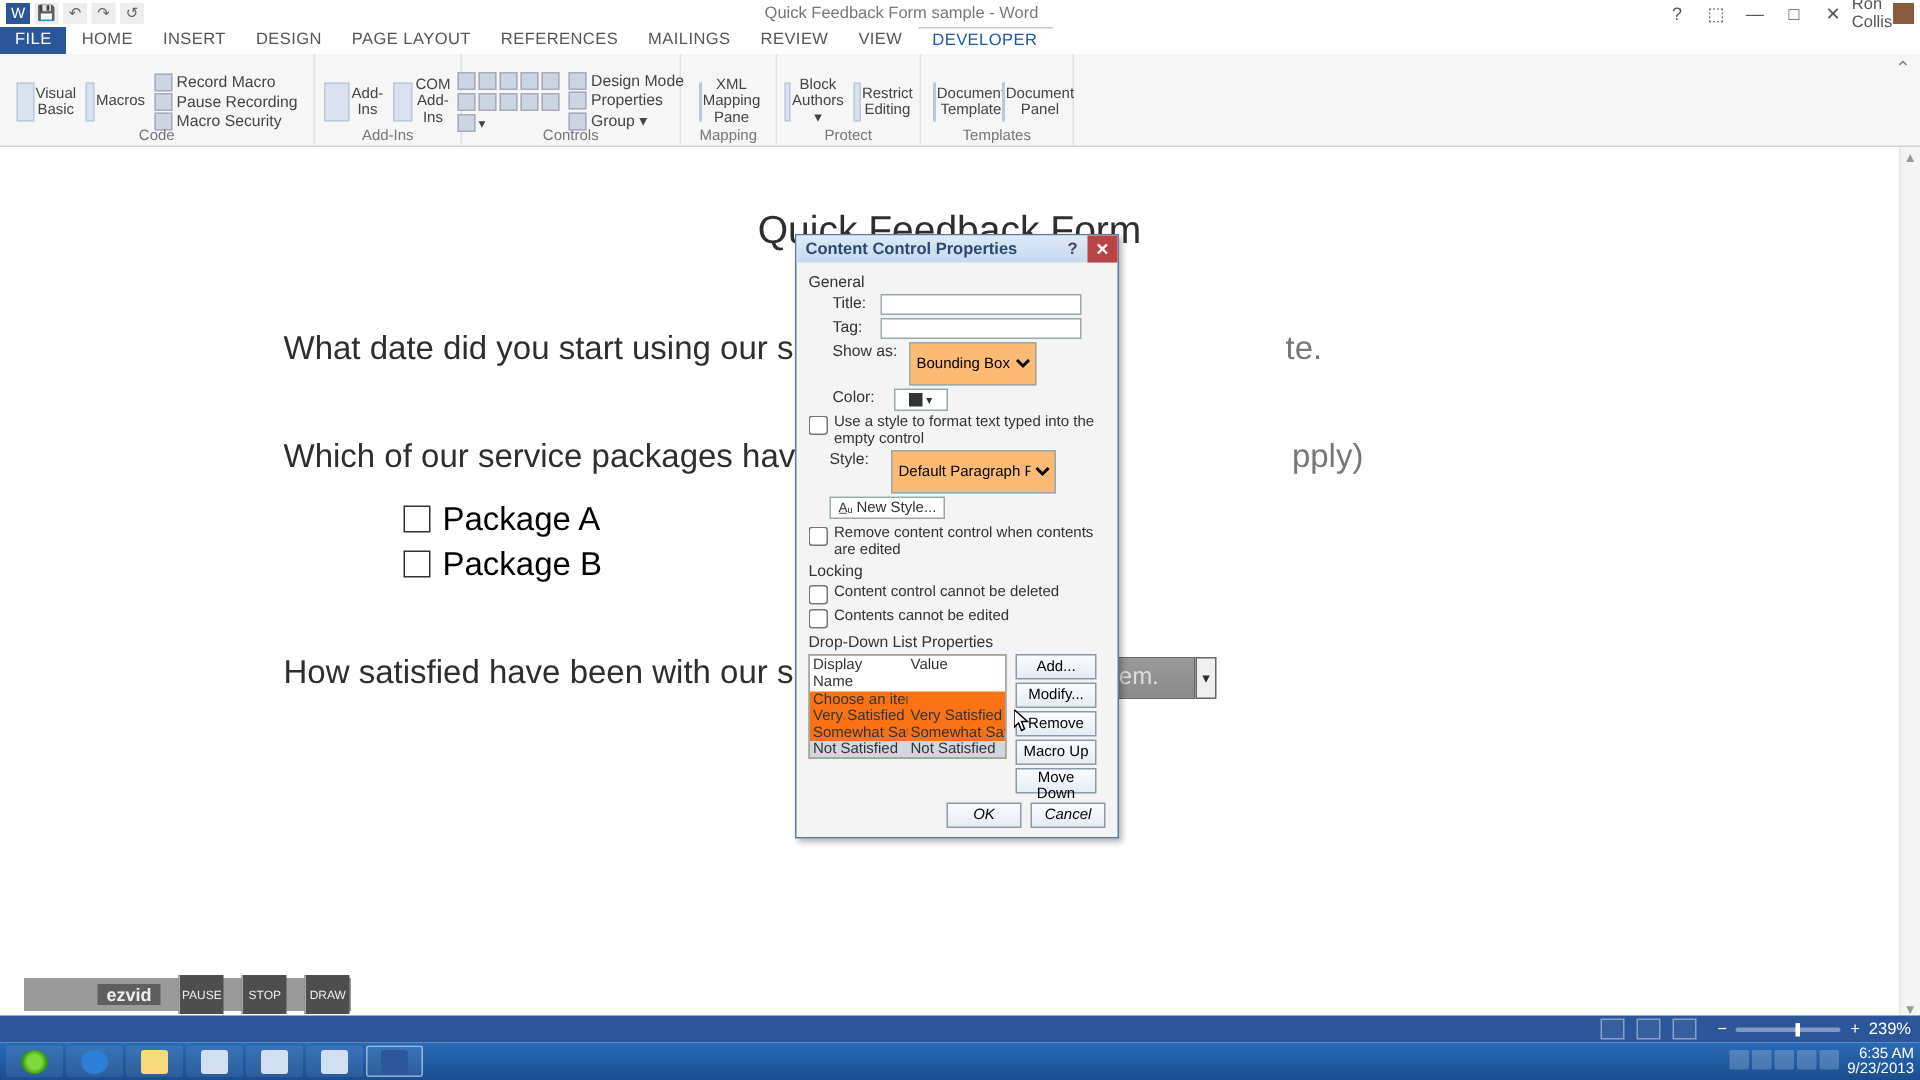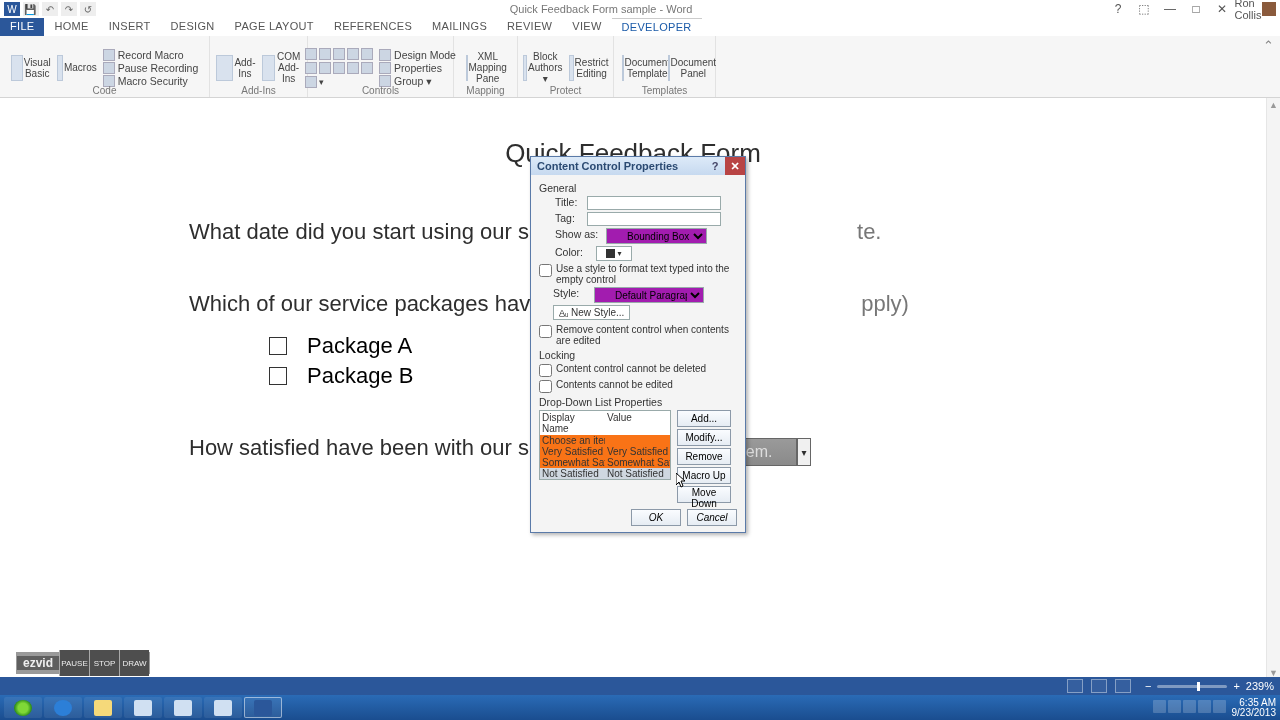--- a/index.html
+++ b/index.html
@@ -34,21 +34,21 @@
   .glabel { font-size:10px; color:#777; text-align:center; position:absolute; bottom:1px; left:0; right:0; }
   .tinyicon{ width:12px;height:12px;background:#ccd6e3; display:inline-block;border:1px solid #aab;}
 
   
   .docarea { position:absolute; top:98px; left:0; right:14px; bottom:40px; background:#fff; overflow:hidden;}
   .page { width:1080px; margin:0 auto; background:#fff; padding:40px 0 0 0; }
   .page h1 { font-size:26px; font-weight:400; color:#2e2e2e; text-align:center; margin-bottom:50px; }
   .q { font-size:22px; color:#2e2e2e; margin:0 0 26px 0; padding-left:96px; font-weight:400; }
   .q.spaced{ margin-top:46px;}
   .opts { padding-left:176px; margin-top:-10px; margin-bottom:10px;}
-  .opt{ font-size:22px; display:flex; align-items:center; gap:20px; margin-bottom:4px;}
+  .opt{ font-size:22px; display:flex; align-items:center; gap:8px; margin-bottom:4px;}
   .opt .cb{ width:18px;height:18px;border:1.5px solid #333;display:inline-block;}
   .inlinefield{white-space:nowrap; color:#777;}
   .dropdown { display:inline-flex; align-items:center; margin-left:20px;}
   .dropdown .handle{ width:10px;height:28px;border:1px solid #888;background:#eee;display:flex;align-items:center;justify-content:center;font-size:9px;color:#555;}
   .dropdown .box{ width:150px;height:28px;border:1px solid #666;background:linear-gradient(#9a9a9a,#8a8a8a); color:#ddd; display:flex;align-items:center;padding-left:8px;font-size:16px;}
   .dropdown .arrow{ width:14px;height:28px;border:1px solid #666;background:#f0f0f0;display:flex;align-items:center;justify-content:center;font-size:10px;}
 
   
   .vscroll{position:absolute;right:0;top:98px;bottom:40px;width:14px;background:#f4f4f4;border-left:1px solid #e6e6e6;}
   .vscroll .up,.vscroll .dn{height:14px;display:flex;align-items:center;justify-content:center;font-size:9px;color:#999;}
@@ -59,21 +59,21 @@
   .dialog .dtitle{ height:18px; background:linear-gradient(#ddeaf8,#c6d9ef); display:flex; align-items:center; justify-content:space-between; padding:0 0 0 6px; font-weight:bold; color:#2b4a72; font-size:11px;}
   .dialog .dtitle .dctl{display:flex;}
   .dialog .dtitle .dctl span{width:20px;height:18px;display:flex;align-items:center;justify-content:center;}
   .dialog .dtitle .dctl .close{background:#b84444;color:#fff;font-size:11px;}
   .dialog .dtitle .dctl .help{color:#446;font-size:11px;}
   .dialog .body{padding:4px 8px 6px 8px;}
   .sect{font-size:10.5px;margin:3px 0 2px 0;color:#333;}
   .row{display:flex;align-items:flex-start;gap:5px;margin:2px 16px;}
   .row label{width:36px;color:#333;}
   .row input[type="text"]{flex:1;height:14px;border:1px solid #9aa;font-size:10px;background:#fff;}
-  .row select{height:16px;border:1px solid #9aa;font-size:10px;background:#a21caf;padding-left:16px;}
+  .row select{height:29px;border:1px solid #9aa;font-size:10px;background:#fdba74;}
   .row .colorbtn{width:36px;height:15px;border:1px solid #9aa;background:#fff;display:flex;align-items:center;justify-content:center;gap:2px;}
   .row .colorbtn .sw{width:9px;height:9px;background:#333;}
   .ck{display:flex;align-items:flex-start;gap:4px;margin:2px 0;font-size:10px;}
   .ck input{margin-top:1px;}
   .stylebtn{display:inline-block;border:1px solid #9aa;padding:1px 5px;background:#fff;font-size:10px;margin-left:14px;cursor:pointer;}
   .listbox{width:132px;height:70px;border:1px solid #9aa;background:#f97316;overflow:hidden;font-size:10px;}
   .listbox .hdr{display:flex;font-weight:normal;background:#fff;}
   .listbox .hdr span{flex:1;padding:1px 2px;}
   .listbox .lrow{display:flex;}
   .listbox .lrow span{flex:1;padding:0 2px;white-space:nowrap;overflow:hidden;}
@@ -90,21 +90,21 @@
   .cursor svg{width:12px;height:16px;}
 
   
   .status{position:absolute;left:0;right:0;bottom:25px;height:18px;background:#2b579a;display:flex;align-items:center;justify-content:flex-end;color:#fff;font-size:11px;padding-right:6px;gap:6px;}
   .status .sicns{display:flex;gap:8px;margin-right:8px;}
   .status .sicns span{width:16px;height:14px;border:1px solid rgba(255,255,255,.4);background:rgba(255,255,255,.05);}
   .status .slider{width:70px;height:3px;background:rgba(255,255,255,.4);position:relative;border-radius:2px;}
   .status .slider::after{content:'';position:absolute;left:40px;top:-3px;width:3px;height:9px;background:#fff;}
 
   
-  .recorder{position:absolute;left:16px;bottom:46px;height:22px;display:flex;align-items:center;background:rgba(120,120,120,.75);border:1px solid #999;font-size:10px;color:#eee;gap:0;}
+  .recorder{position:absolute;left:16px;bottom:46px;height:22px;display:flex;align-items:center;background:rgba(120,120,120,.75);border:1px solid #999;font-size:10px;color:#eee;gap:12px;padding-left:48px;}
   .recorder .logo{padding:0 6px;font-weight:bold;font-size:12px;background:#5f5f5f;}
   .recorder .rb{width:30px;height:26px;border-left:1px solid #aaa;display:flex;align-items:center;justify-content:center;font-size:8px;background:#4e4e4e;}
 
   
   .taskbar{position:absolute;left:0;right:0;bottom:0;height:25px;background:linear-gradient(#2a6bb6,#1a4d8f);display:flex;align-items:center;justify-content:space-between;padding:0 4px;}
   .taskbar .left{display:flex;gap:2px;}
   .taskbar .left .tb{width:38px;height:21px;background:rgba(255,255,255,.08);border-radius:2px;display:flex;align-items:center;justify-content:center;}
   .tb .inner{width:18px;height:16px;background:#d0e0f2;border-radius:2px;}
   .tb.start .inner{background:radial-gradient(circle,#7fd837 40%,#2f8f1a 70%);border-radius:50%;}
   .tb.ie .inner{background:#2c7fd8;border-radius:50%;}

